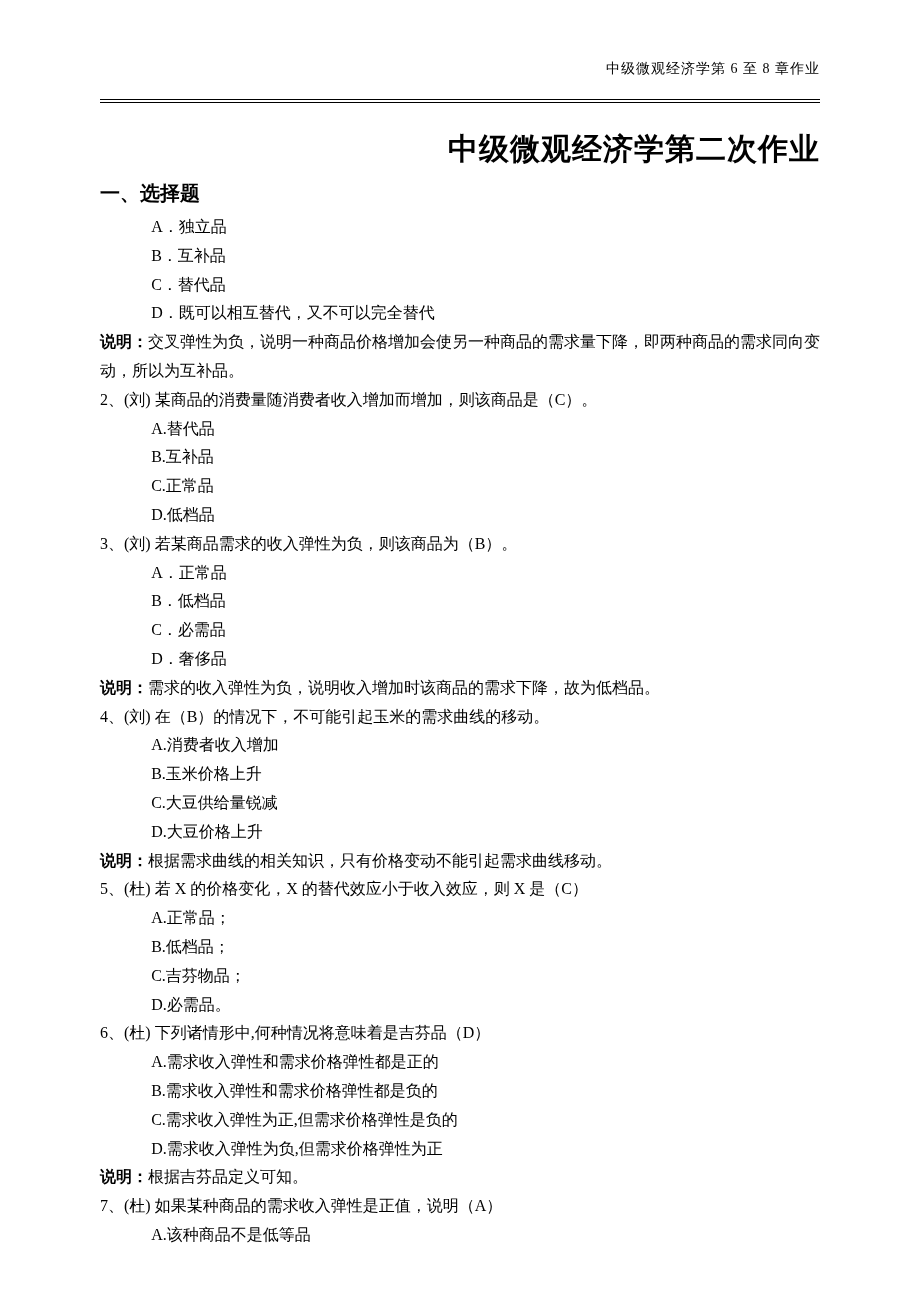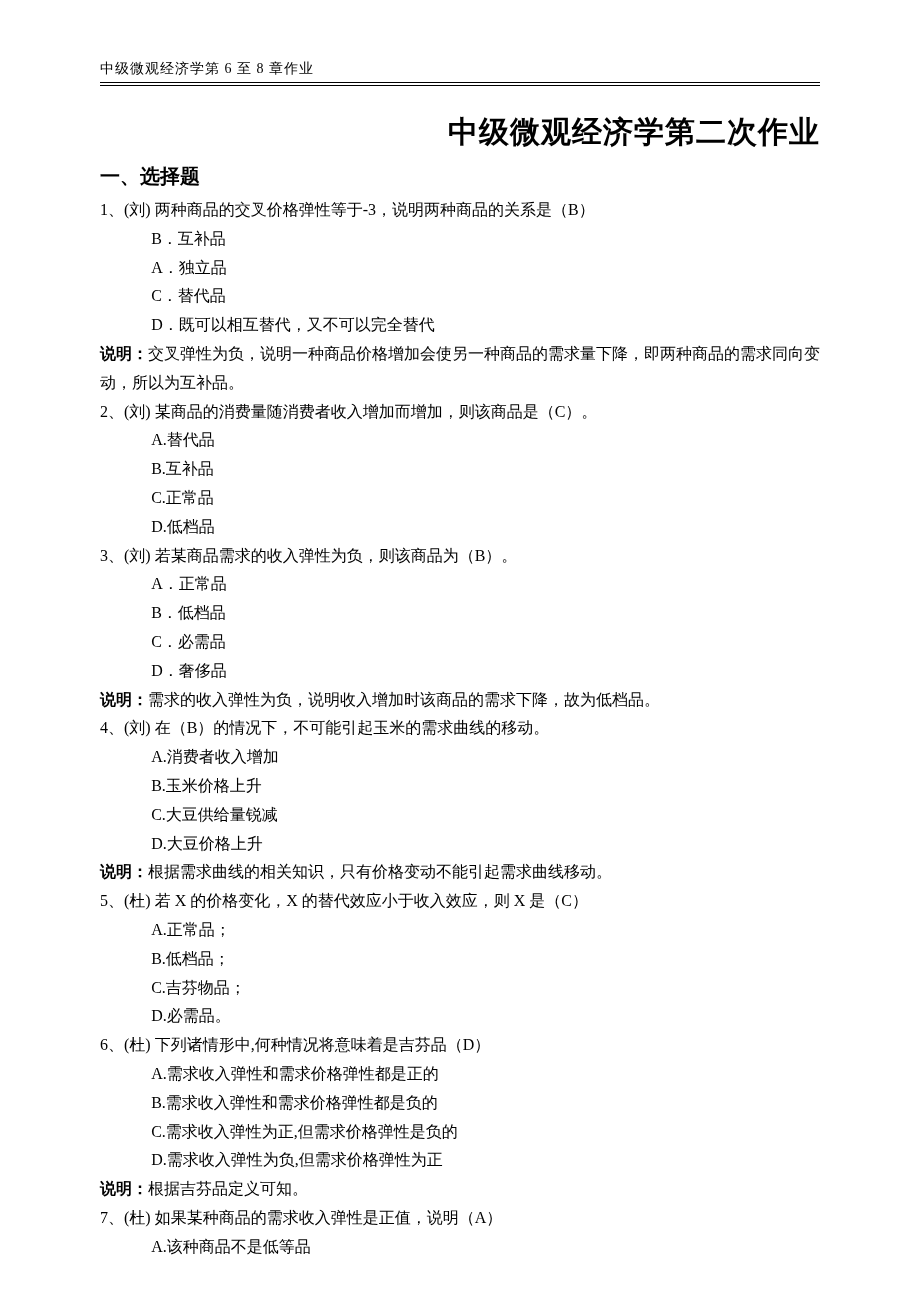--- a/index.html
+++ b/index.html
@@ -8,24 +8,24 @@
     background: #fff;
     font-family: "SimSun", "宋体", serif;
     color: #000;
     width: 920px;
   }
   .page {
     padding: 60px 100px 80px 100px;
     box-sizing: border-box;
   }
   .running-head {
-    text-align: left;
+    text-align: right;
     font-size: 14px;
     letter-spacing: 1px;
-    padding-bottom: 4px;
+    padding-bottom: 21px;
     border-bottom: 1.5px solid #000;
     margin-bottom: 2px;
   }
   .running-head-line2 {
     border-bottom: 0.5px solid #000;
     height: 0;
     margin-bottom: 26px;
   }
   .title {
     text-align: right;
@@ -59,23 +59,22 @@
 
 <div class="page">
 
   <div class="running-head">中级微观经济学第 6 至 8 章作业</div>
   <div class="running-head-line2"></div>
 
   <h1 class="title">中级微观经济学第二次作业</h1>
 
   <div class="section-heading">一、选择题</div>
 
-  <p class="body-line">1、(刘) 两种商品的交叉价格弹性等于-3，说明两种商品的关系是（B）</p>
+  <p class="body-line option">A．独立品</p>
   <p class="body-line option">B．互补品</p>
-  <p class="body-line option">A．独立品</p>
   <p class="body-line option">C．替代品</p>
   <p class="body-line option">D．既可以相互替代，又不可以完全替代</p>
   <p class="body-line"><span class="bold-prefix">说明：</span><span>交叉弹性为负，说明一种商品价格增加会使另一种商品的需求量下降，即两种商品的需求同向变动，所以为互补品。</span></p>
 
   <p class="body-line">2、(刘) 某商品的消费量随消费者收入增加而增加，则该商品是（C）。</p>
   <p class="body-line option">A.替代品</p>
   <p class="body-line option">B.互补品</p>
   <p class="body-line option">C.正常品</p>
   <p class="body-line option">D.低档品</p>
 

